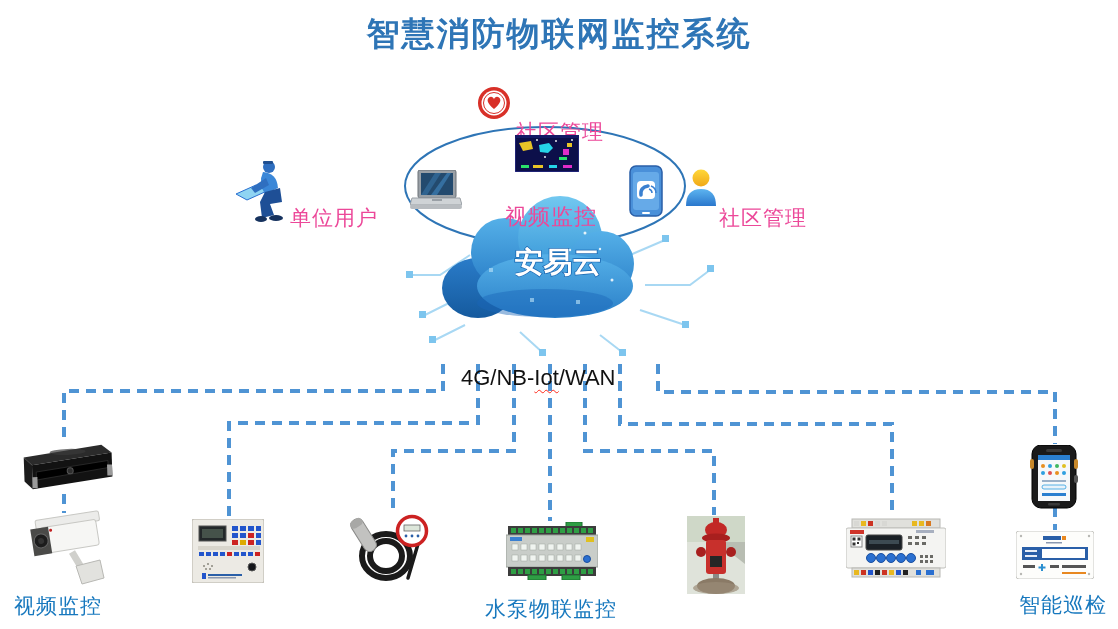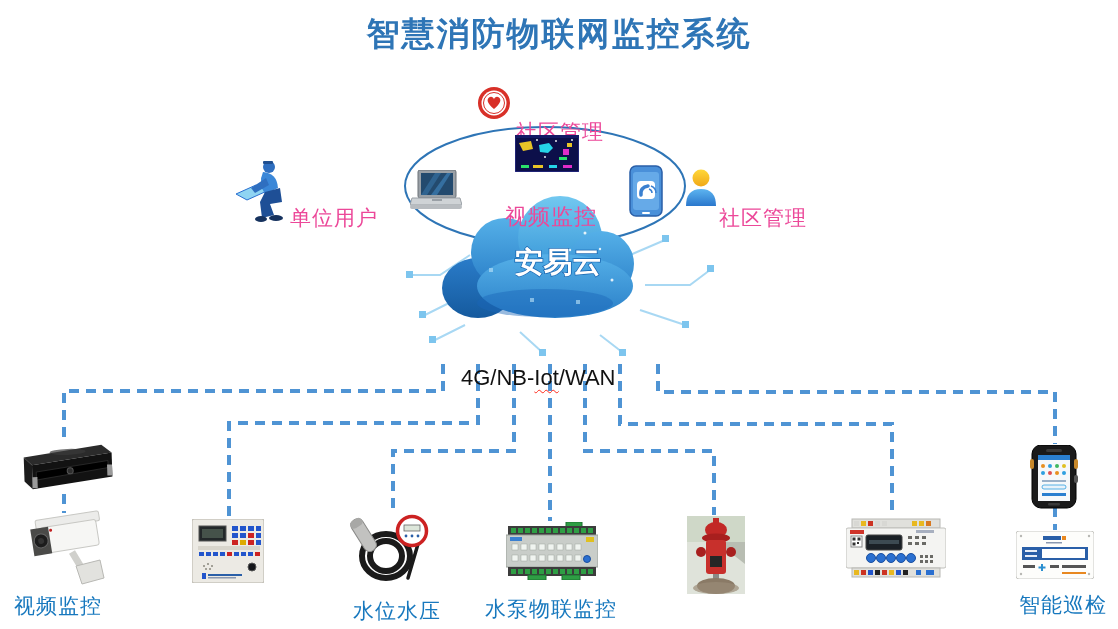--- a/index.html
+++ b/index.html
@@ -463,17 +463,16 @@
       <rect x="26" y="18" width="43" height="9" fill="#ffffff"></rect>
       <rect x="7" y="34" width="12" height="3" fill="#555"></rect>
       <path d="M26,33 L26,40 M22.5,36.5 L29.5,36.5" stroke="#2a8fd0" stroke-width="2"></path>
       <rect x="34" y="34" width="9" height="3" fill="#555"></rect>
       <rect x="46" y="34" width="24" height="3" fill="#555"></rect>
       <rect x="46" y="41" width="24" height="2" fill="#e88820"></rect>
     </svg>
   </div>
 
   <div class="dev-label" style="left:-12px;top:592px;width:140px">视频监控</div>
-  <div class="dev-label" style="left:327px;top:597px;width:140px">水位水压</div>
   <div class="dev-label" style="left:461px;top:595px;width:180px">水泵物联监控</div>
   <div class="dev-label" style="left:993px;top:591px;width:140px">智能巡检</div>
 
 </div>
 
 </body></html>

